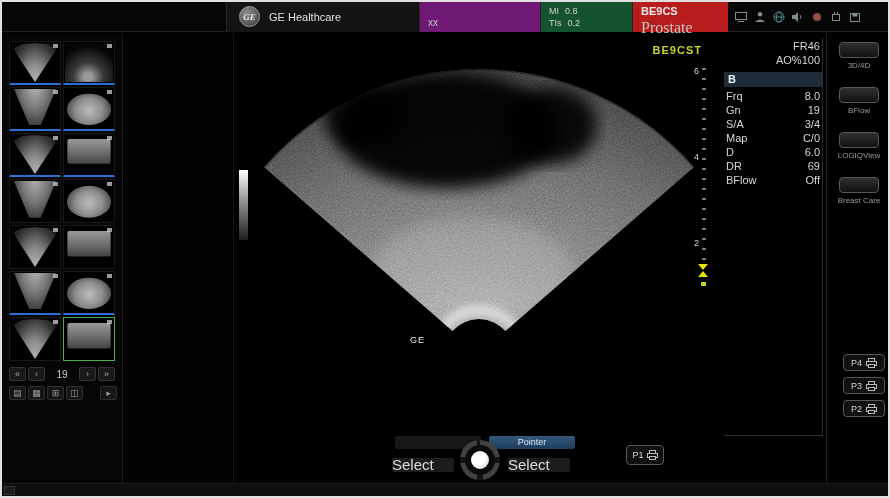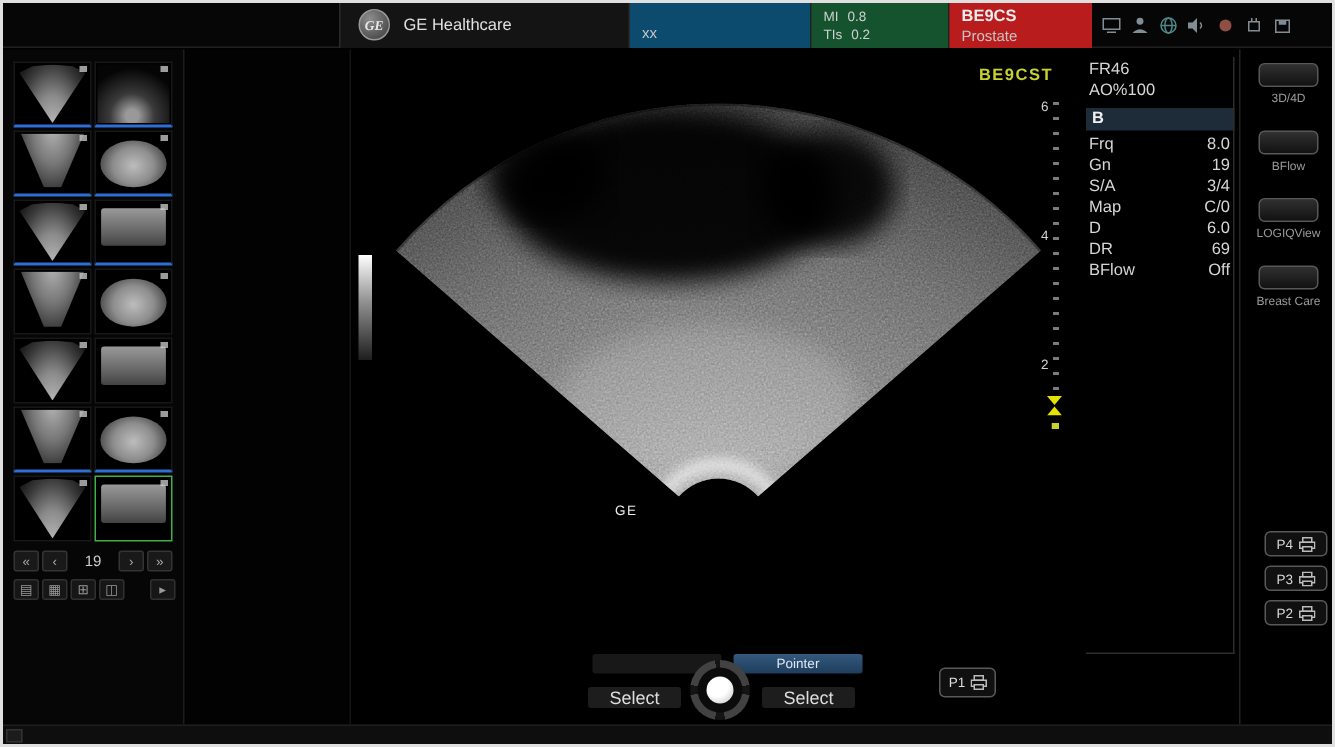--- a/index.html
+++ b/index.html
@@ -5,34 +5,34 @@
   * { margin:0; padding:0; box-sizing:border-box; }
   html,body { background:#333; }
   .screen { position:relative; width:890px; height:498px; background:#000;
             border:2px solid #e0e0e0; overflow:hidden;
             font-family:"Liberation Sans", sans-serif; color:#ccc; }
 
   
   .header { position:absolute; left:0; top:0; width:100%; height:30px; background:#060606; border-bottom:1px solid #202020; }
   .hp { position:absolute; top:0; height:30px; }
   .hp-brand   { left:224px; width:194px; background:#141414; border-left:1px solid #2a2a2a; border-right:1px solid #2a2a2a; }
-  .hp-patient { left:418px; width:120px; background:#0c4a6e; }
+  .hp-patient { left:418px; width:120px; background:#701a75; }
   .hp-mi      { left:538px; width:92px;  background:#14532d; border-left:1px solid #222; }
   .hp-probe   { left:630px; width:96px;  background:#b91c1c; border-left:1px solid #222; }
   .hp-icons   { left:726px; right:0; display:flex; align-items:center; gap:5px; padding-left:6px; }
   .ge-logo { position:absolute; left:12px; top:4px; width:21px; height:21px; border-radius:50%;
              background:radial-gradient(circle at 35% 30%, #8d8d8d, #3a3a3a); border:1px solid #999;
              color:#e8e8e8; font:italic bold 9px "Liberation Serif", serif;
              display:flex; align-items:center; justify-content:center; }
   .brand-text { position:absolute; left:42px; top:9px; font-size:11px; font-weight:normal; color:#e0e0e0; }
   .patient-text { position:absolute; left:8px; top:15px; font-size:10px; color:#c8c8c8; }
   .mi-line { position:absolute; left:8px; font-size:9px; color:#d0d0d0; display:flex; gap:6px; }
   .mi-1 { top:4px; } .mi-2 { top:16px; }
   .probe-name { position:absolute; left:8px; top:3px; font-size:11px; font-weight:bold; color:#ececec; }
-  .probe-preset { position:absolute; left:8px; top:17px; font-size:10px; color:#c4c4c4; }
+  .probe-preset { position:absolute; left:8px; top:17px; font-size:16px; color:#c4c4c4;font-family:Liberation Serif, serif; }
   .hdr-icon { width:14px; height:14px; opacity:.85; }
 
   
   .sidebar { position:absolute; left:0; top:31px; width:121px; height:450px; background:#060606; border-right:1px solid #1d1d1d; }
   .thumb-grid { position:absolute; left:7px; top:8px; width:108px;
                 display:grid; grid-template-columns:52px 52px; grid-auto-rows:44px; gap:2px; }
   .thumb { position:relative; background:#000; border:1px solid #181818; overflow:hidden; }
   .thumb::before { content:""; position:absolute; inset:1px; }
   .thumb:nth-child(4n+1)::before { background:radial-gradient(ellipse at 50% 115%, #c2c2c2, #8a8a8a 38%, #3a3a3a 70%, #0c0c0c 95%);
                                    clip-path:polygon(50% 100%, 4% 14%, 22% 3%, 50% 0%, 78% 3%, 96% 14%); }
@@ -71,35 +71,35 @@
   .focus-marker { position:absolute; left:696px; top:262px; }
   .focus-dot { position:absolute; left:699px; top:280px; width:5px; height:4px; }
   .ge-mark { position:absolute; left:408px; top:333px; font-size:9px; color:#eaeaea; letter-spacing:1px; }
 
   
   .sk-blank   { position:absolute; left:393px; top:434px; width:86px; height:13px; background:#181818; border-radius:2px; }
   .sk-pointer { position:absolute; left:487px; top:434px; width:86px; height:13px; border-radius:2px;
                 background:linear-gradient(#35597c, #1d3d5c); color:#dbe8f6; font-size:9px;
                 text-align:center; line-height:13px; }
   .sk-select { position:absolute; top:456px; width:62px; height:14px; background:#1d1d1d; border-radius:2px;
-               color:#ddd; font-size:12px; text-align:center; line-height:14px; }
+               color:#ddd; font-size:15px; text-align:left; line-height:14px; }
   .sk-select-l { left:390px; } .sk-select-r { left:506px; }
   .trackball { position:absolute; left:458px; top:438px; width:40px; height:40px; border-radius:50%;
                background:conic-gradient(#424242 0 80deg, #141414 80deg 100deg, #424242 100deg 170deg,
                  #141414 170deg 190deg, #424242 190deg 260deg, #141414 260deg 280deg, #424242 280deg 350deg, #141414 350deg); }
   .trackball::before { content:""; position:absolute; inset:5px; background:#0b0b0b; border-radius:50%; }
   .trackball::after  { content:""; position:absolute; inset:11px; border-radius:50%;
                        background:radial-gradient(circle at 40% 35%, #ffffff 0 45%, #bdbdbd); }
   .sk-p1 { position:absolute; left:624px; top:443px; width:38px; height:20px; border:1px solid #5a5a5a;
            border-radius:4px; background:#101010; display:flex; align-items:center; justify-content:center;
            gap:3px; color:#ddd; font-size:9px; }
 
   
   .info-row { position:absolute; left:724px; width:94px; height:14px; display:flex;
-              justify-content:flex-start; font-size:11px; color:#d6d6d6; }
+              justify-content:flex-end; font-size:11px; color:#d6d6d6; }
   .info-fr { top:38px; } .info-ao { top:52px; }
   .info-mode { position:absolute; left:722px; top:70px; width:99px; height:15px; background:#1e2b38;
                color:#efefef; font-size:11px; font-weight:bold; padding-left:4px; line-height:15px; }
   .info-rows { position:absolute; left:724px; top:88px; width:94px; }
   .info-rows .prow { height:14px; display:flex; justify-content:space-between; font-size:11px; color:#d6d6d6; }
   .info-vline { position:absolute; left:820px; top:36px; width:1px; height:398px; background:#2c2c2c; }
   .info-hline { position:absolute; left:722px; top:433px; width:99px; height:1px; background:#2c2c2c; }
   .col-vline  { position:absolute; left:824px; top:31px; width:1px; height:450px; background:#222; }
 
   

